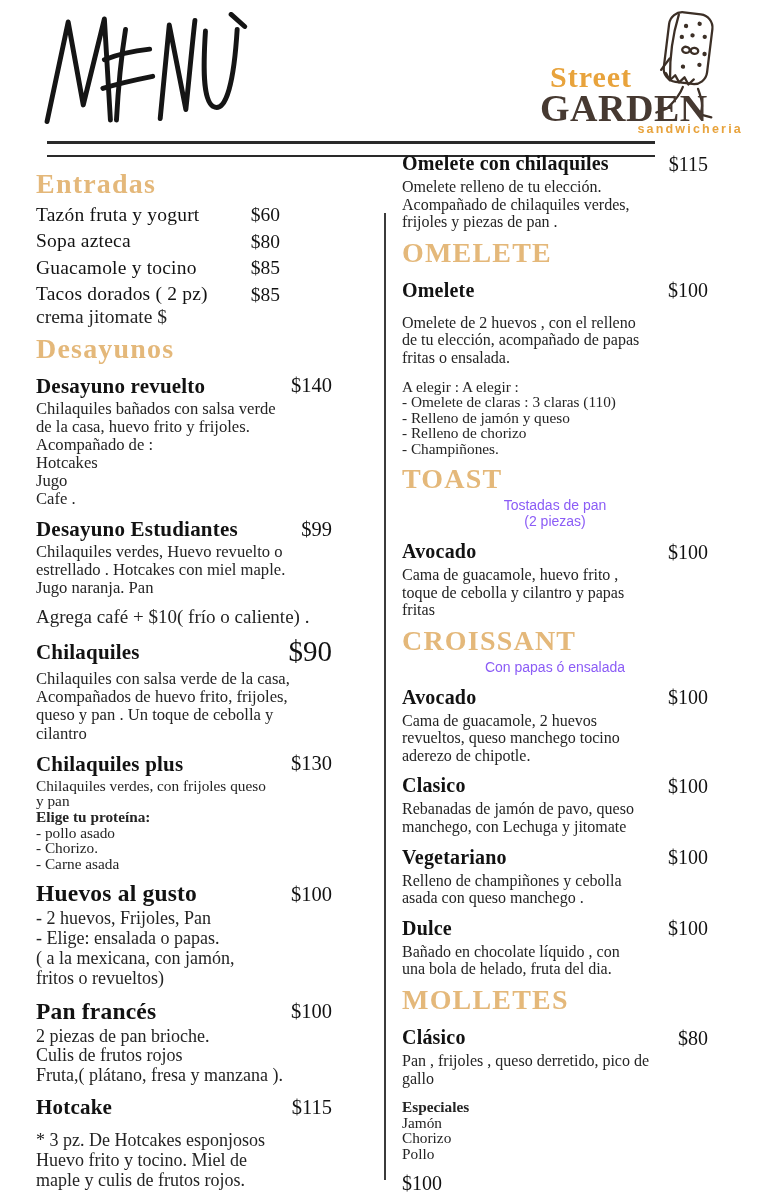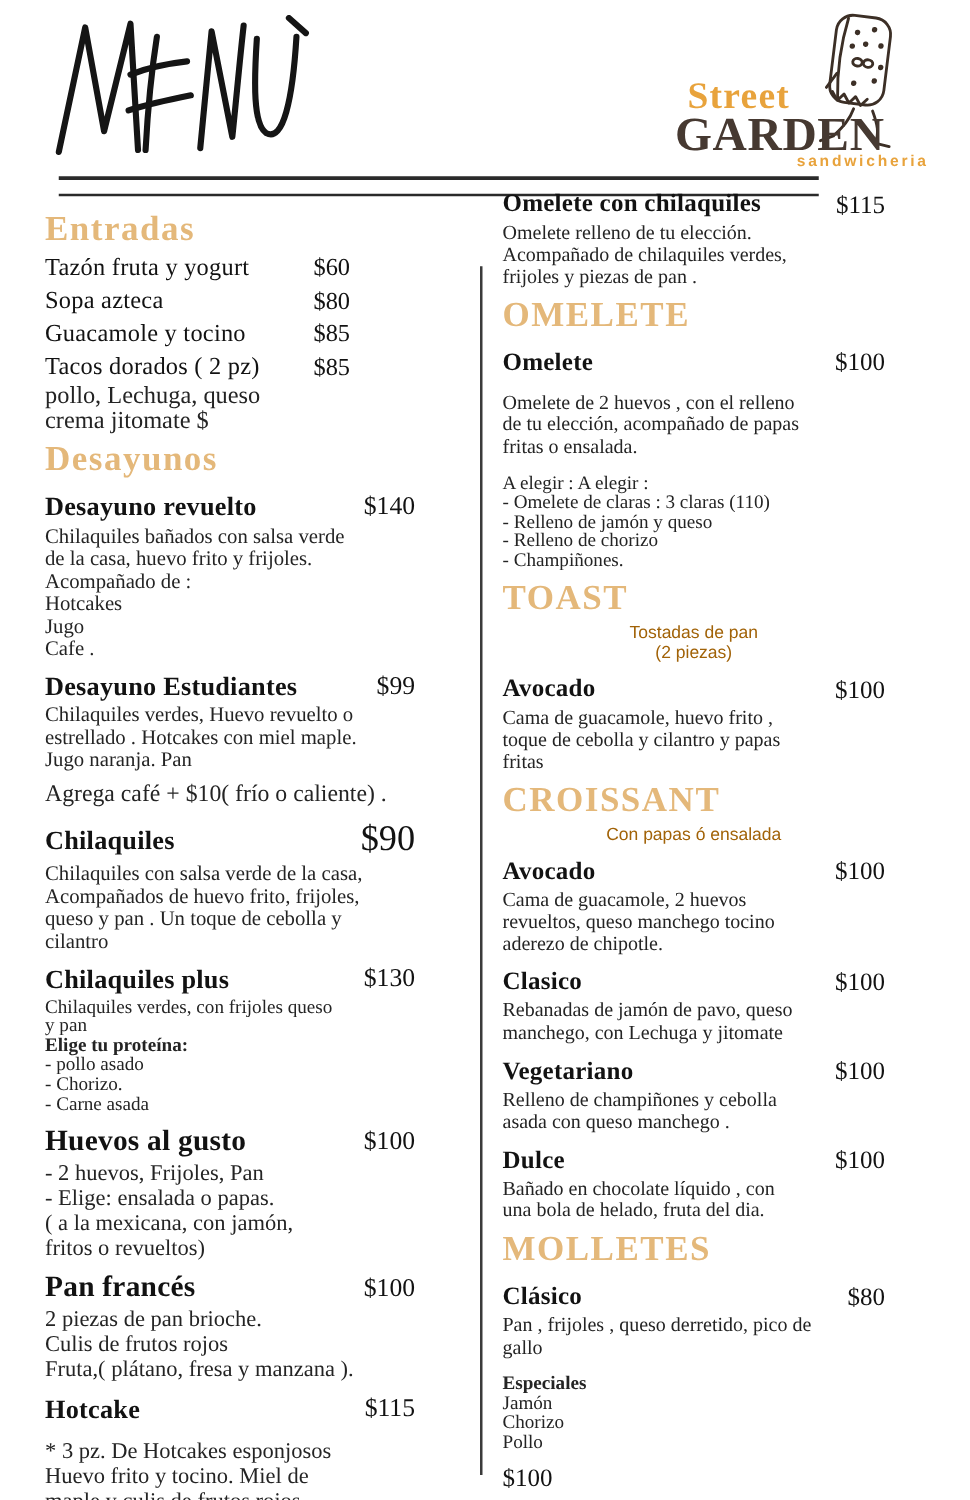--- a/index.html
+++ b/index.html
@@ -20,21 +20,21 @@
   .logo-sub { position:absolute; right:2px; top:116px; font-family:"Liberation Sans", sans-serif; font-size:12.5px; font-weight:700; color:#e8a33c; letter-spacing:2.2px; }
 
   
   .vdivider { position:absolute; left:384px; top:213px; width:2px; height:967px; background:#3b3b3b; }
   .col { position:absolute; }
   .col-left  { left:36px;  top:168px; width:296px; }
   .col-right { left:402px; top:152px; width:306px; }
 
   .sec-title { font-size:28px; font-weight:700; color:#e4b87a; text-align:left; letter-spacing:1.2px; margin:6px 0 2px; }
   .col .sec-title:first-child { margin-top:0; }
-  .sec-sub { font-family:"Liberation Sans", sans-serif; font-size:14px; color:#a16207; text-align:center; line-height:1.2; }
+  .sec-sub { font-family:"Liberation Sans", sans-serif; font-size:14px; color:#8b5cf6; text-align:center; line-height:1.2; }
 
   .row { display:flex; justify-content:space-between; align-items:center; margin:9px 0 2px; }
   .col-right .row { margin:10px 0 3px; }
   .row:first-child { margin-top:0; }
   .iname { font-weight:700; font-size:21px; color:#121212; letter-spacing:0.2px; line-height:1.15; }
   .iprice { font-weight:400; font-size:20.5px; color:#121212; line-height:1.1; }
   .iprice.big { font-size:29px; }
   .col-right .iname { font-size:20px; }
   .col-right .iprice { font-size:20px; }
   .row.plain { width:244px; margin:4px 0 0; }
@@ -112,21 +112,20 @@
       </div>
       <div class="row plain">
         <span class="iname">Guacamole y tocino</span>
         <span class="iprice">$85</span>
       </div>
       <div class="row plain tight">
         <span class="iname">Tacos dorados ( 2 pz)</span>
         <span class="iprice">$85</span>
       </div>
       <div class="lines desc-plain">
-        <div class="line">pollo, Lechuga, queso</div>
         <div class="line">crema jitomate $</div>
       </div>
       <div class="sec-title">Desayunos</div>
       <div class="row">
         <span class="iname">Desayuno revuelto</span>
         <span class="iprice">$140</span>
       </div>
       <div class="lines desc-md">
         <div class="line">Chilaquiles bañados con salsa verde</div>
         <div class="line">de la casa, huevo frito y frijoles.</div>

